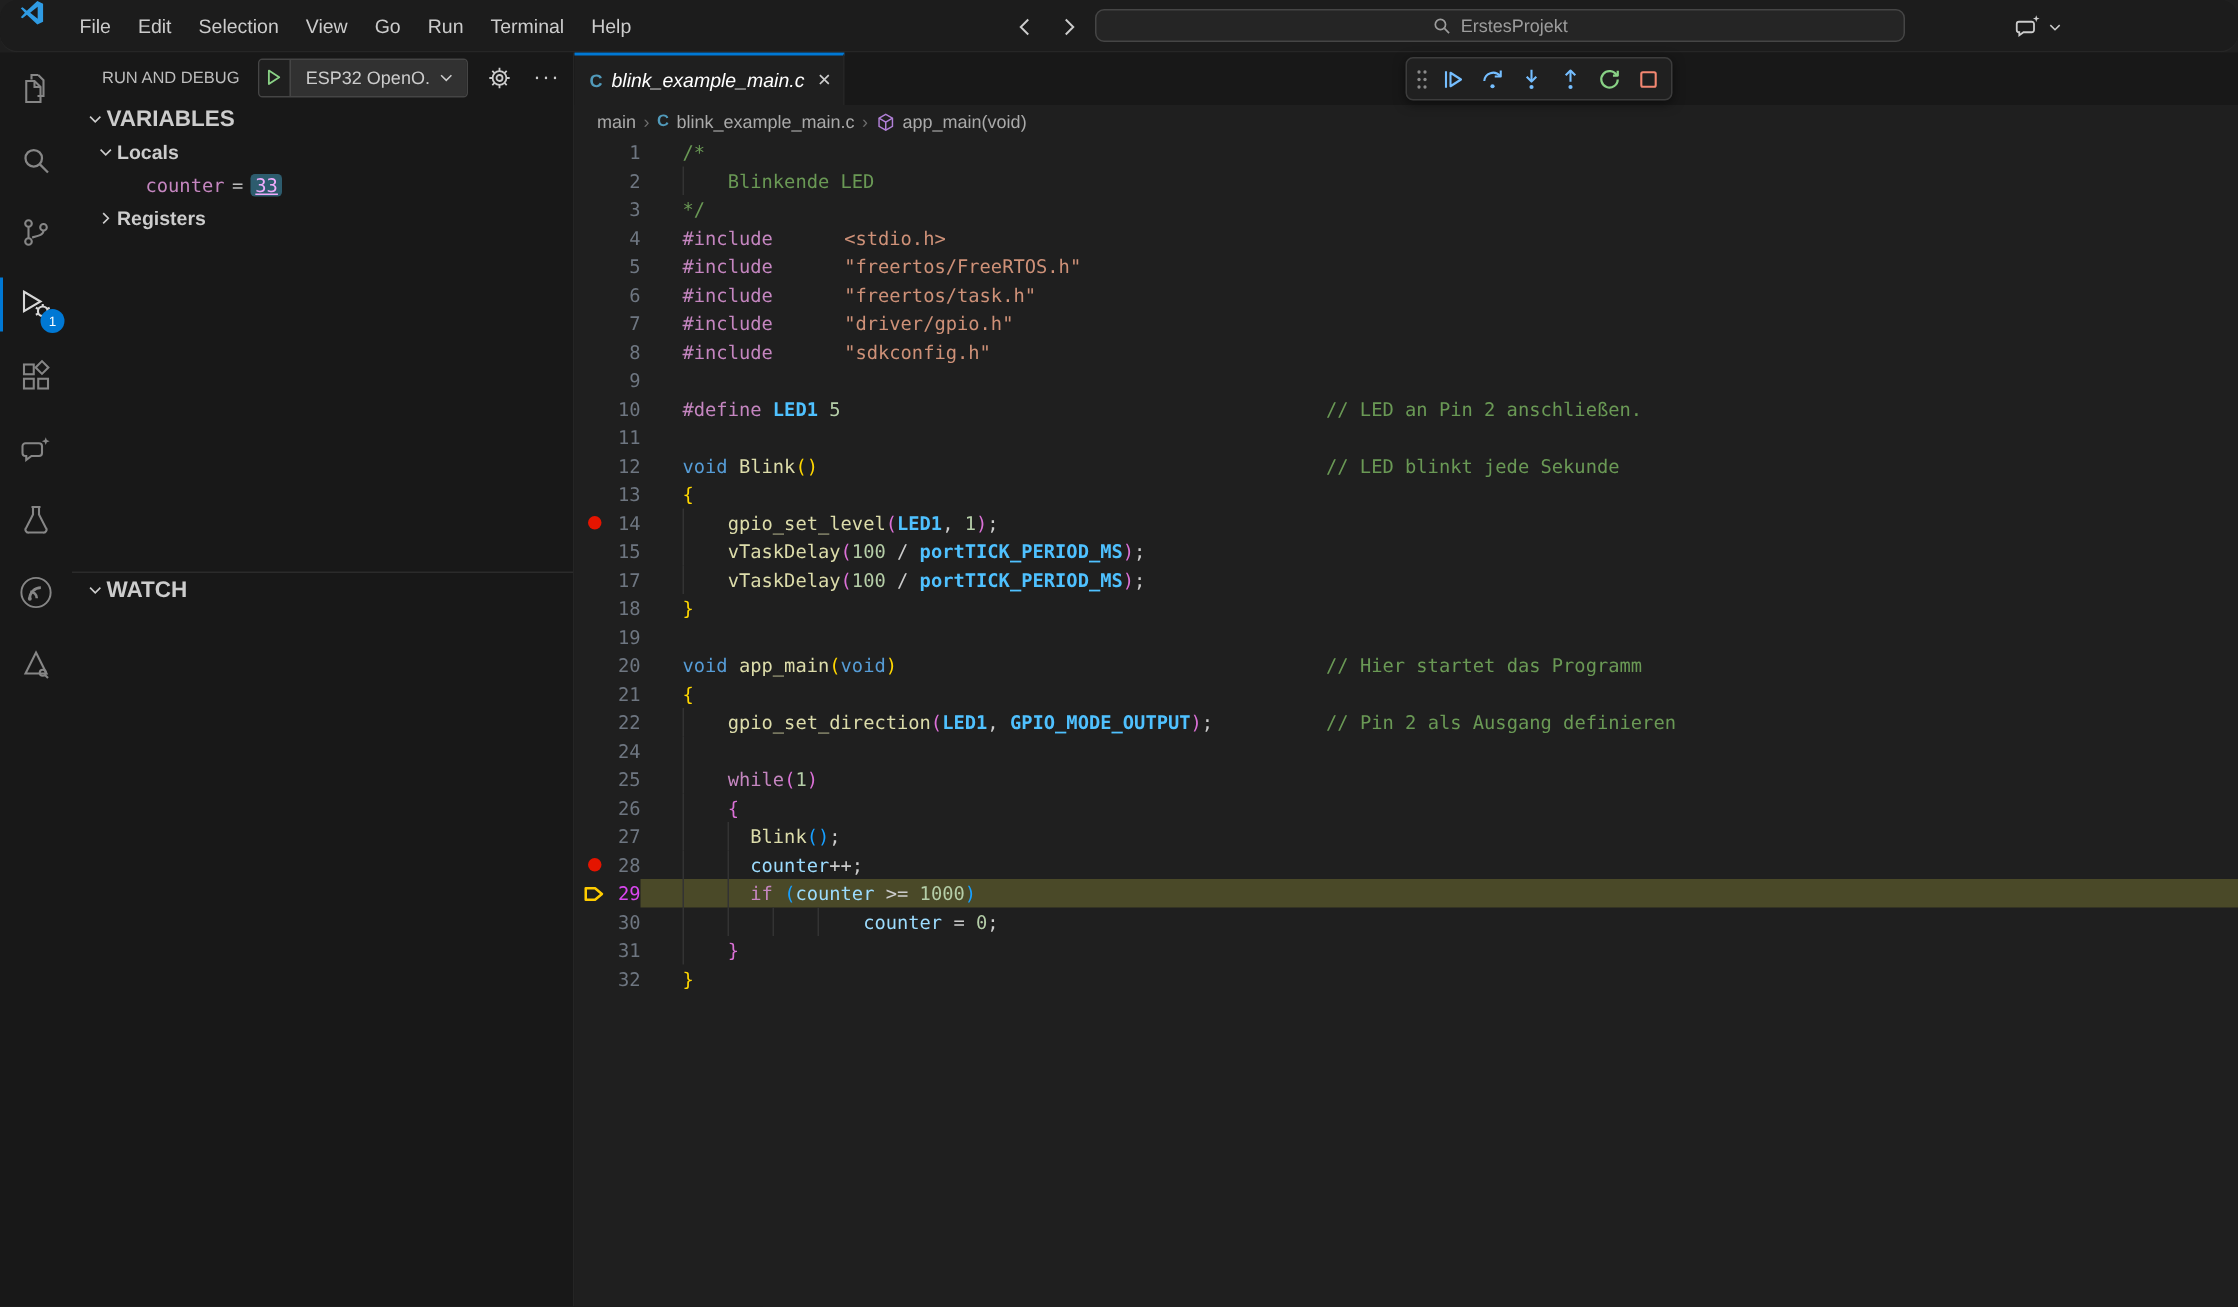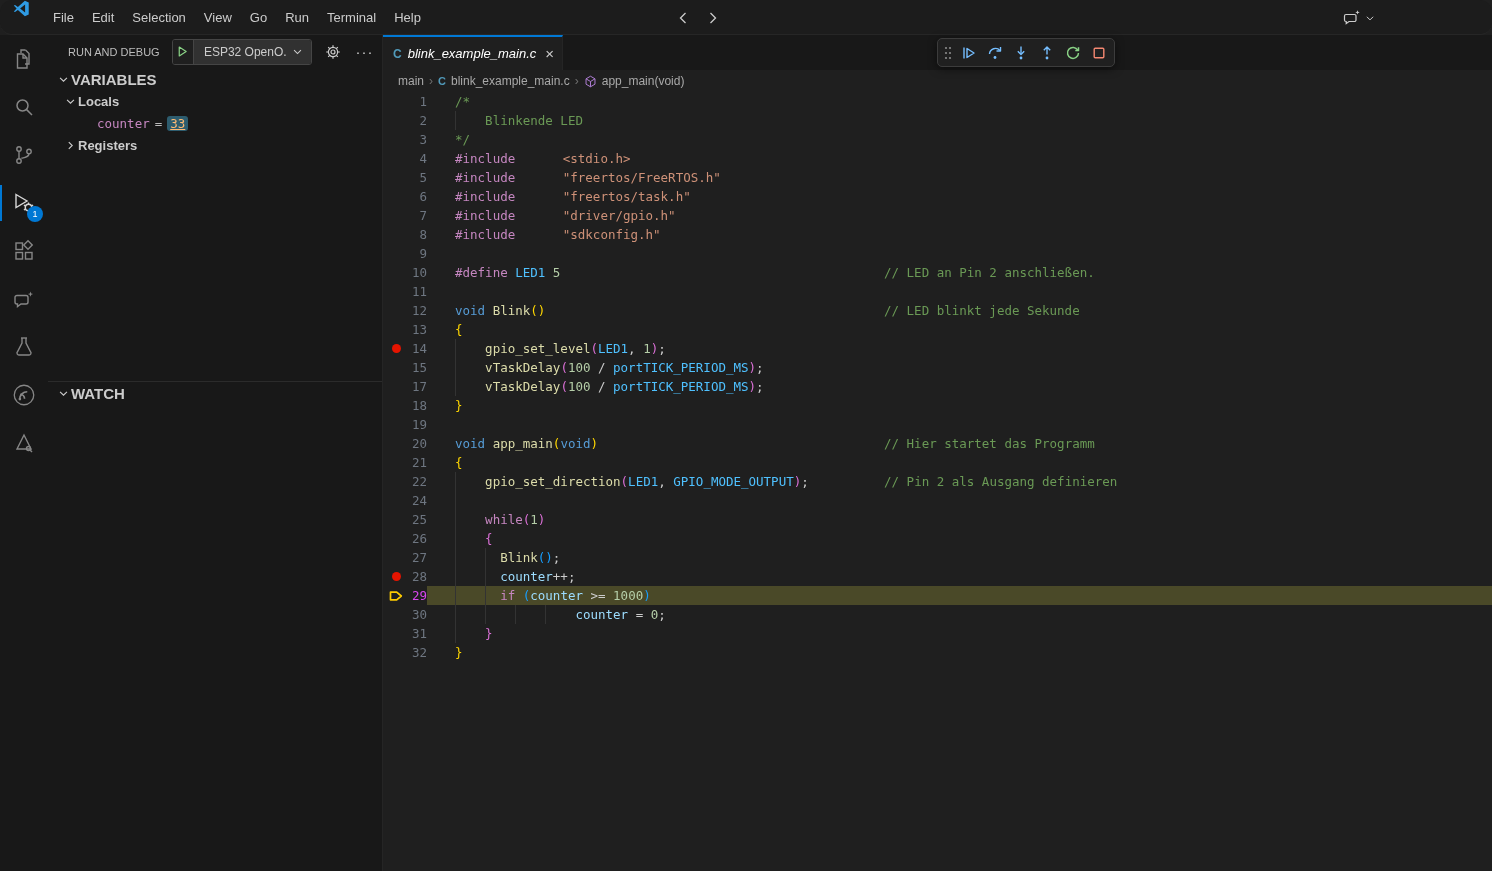--- a/index.html
+++ b/index.html
@@ -42,21 +42,21 @@
   .dots{font-size:15px;letter-spacing:1px;color:#cccccc;line-height:10px;}
 
   .vars-section{height:313px;flex-shrink:0;overflow:hidden;}
   .sec-header{height:22px;display:flex;align-items:center;padding-left:10px;gap:2px;font-size:15px;font-weight:bold;color:#cccccc;}
   .tree-row{height:22px;display:flex;align-items:center;font-size:13px;color:#cccccc;}
   .tree-row .tw{width:16px;display:flex;justify-content:center;}
   .row-l1{padding-left:14px;font-weight:bold;}
   .var-row{padding-left:49px;font-family:"DejaVu Sans Mono",monospace;font-size:12.5px;font-weight:normal;}
   .var-name{color:#c586c0;}
   .var-eq{color:#bbbbbb;margin:0 5px;}
-  .var-val{color:#fdba74;background:var(--changed-bg,#2d5c6e);border-radius:3px;padding:0 3px;text-decoration:underline;}
+  .var-val{color:#f0abfc;background:var(--changed-bg,#2d5c6e);border-radius:3px;padding:0 3px;text-decoration:underline;}
   .watch-section{border-top:1px solid #2b2b2b;flex:1;}
 
   
   .editor{flex:1;background:#1f1f1f;display:flex;flex-direction:column;min-width:0;}
   .tabbar{height:35px;background:#181818;display:flex;flex-shrink:0;}
   .tab{width:180px;box-sizing:border-box;background:#1f1f1f;border-top:2px solid var(--accent,#0078d4);
       border-right:1px solid #252525;display:flex;align-items:center;padding:0 8px 0 10px;gap:6px;}
   .lang-c{color:#519aba;font-weight:bold;font-size:12px;font-family:"Liberation Sans",sans-serif;}
   .tab-label{font-style:italic;font-size:13px;color:#ffffff;flex:1;white-space:nowrap;overflow:hidden;}
   .tab-close{color:#cccccc;font-size:15px;line-height:15px;}
@@ -68,21 +68,21 @@
   .code-line{display:flex;height:19px;}
   .glyph{width:26px;display:flex;align-items:center;justify-content:center;flex-shrink:0;}
   .bp{width:9px;height:9px;border-radius:50%;background:var(--t-bp,#e51400);}
   .lnum{width:18px;text-align:right;color:#6e7681;flex-shrink:0;font-size:12.5px;}
   .code-line.cur .lnum{color:#d946ef;}
   .lcontent{flex:1;position:relative;padding-left:28px;white-space:pre;min-width:0;}
   .code-line.cur .lcontent{background:var(--cur-bg,#4a4928);}
   .guide{position:absolute;top:0;bottom:0;width:1px;background:#333333;}
   .tk-c{color:var(--t-c,#6a9955);}   .tk-k{color:var(--t-k,#569cd6);}
   .tk-ctrl{color:var(--t-ctrl,#c586c0);} .tk-fn{color:var(--t-fn,#dcdcaa);}
-  .tk-mac{color:var(--t-mac,#4fc1ff);}  .tk-num{color:var(--t-num,#b5cea8);}
+  .tk-mac{color:var(--t-mac,#4fc1ff);font-weight:bold;}  .tk-num{color:var(--t-num,#b5cea8);}
   .tk-str{color:var(--t-str,#ce9178);margin-left:40px;}  .tk-var{color:var(--t-var,#9cdcfe);}
   .tk-txt{color:var(--t-txt,#cccccc);}  .tk-b1{color:var(--t-b1,#ffd700);}
   .tk-b2{color:var(--t-b2,#da70d6);}    .tk-b3{color:var(--t-b3,#179fff);}
 
   
   .debug-toolbar{position:absolute;left:937px;top:38px;height:27px;display:flex;align-items:center;gap:1px;
       background:#202020;border:1px solid #3c3c3c;border-radius:5px;padding:0 3px;box-shadow:0 2px 8px rgba(0,0,0,.5);}
   .dtb-btn{width:25px;height:23px;display:flex;align-items:center;justify-content:center;border-radius:4px;}
   .dtb-grip{width:14px;height:23px;display:flex;align-items:center;justify-content:center;}
 </style>
@@ -113,20 +113,29 @@
           <path d="M5.5 8h9" stroke-width="0"></path>
         </svg>
     </span>
     <span class="nav-btn">
       <svg width="16" height="16" viewBox="0 0 16 16" fill="none" stroke="#cccccc" stroke-width="1.3">
           <path d="M5.5 3l5 5-5 5"></path>
         </svg>
     </span>
   </div>
 
+  <div class="command-center">
+    <span>
+      <svg width="13" height="13" viewBox="0 0 16 16" fill="none" stroke="#9d9d9d" stroke-width="1.4">
+          <circle cx="6.5" cy="6.5" r="4.2"></circle>
+          <path d="M9.8 9.8 13.6 13.6"></path>
+        </svg>
+    </span>
+    <span>ErstesProjekt</span>
+  </div>
 
   <div class="copilot-ctl">
     <span>
       <svg width="20" height="20" viewBox="0 0 20 20" fill="none" stroke="#cccccc" stroke-width="1.2">
         <path d="M4 6.5h8.5a1.5 1.5 0 0 1 1.5 1.5v4a1.5 1.5 0 0 1-1.5 1.5H7l-2.8 2v-2H4a1.5 1.5 0 0 1-1.5-1.5V8A1.5 1.5 0 0 1 4 6.5z"></path>
         <path d="M15.5 2.2l.6 1.6 1.6.6-1.6.6-.6 1.6-.6-1.6-1.6-.6 1.6-.6z" fill="#cccccc" stroke="none"></path>
       </svg>
     </span>
     <span>
       <svg width="10" height="10" viewBox="0 0 16 16" fill="none" stroke="#cccccc" stroke-width="1.6">

